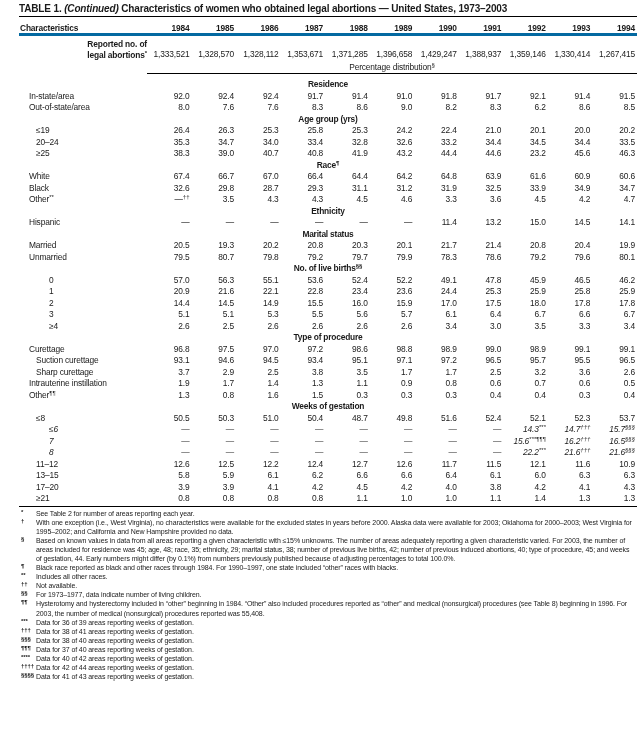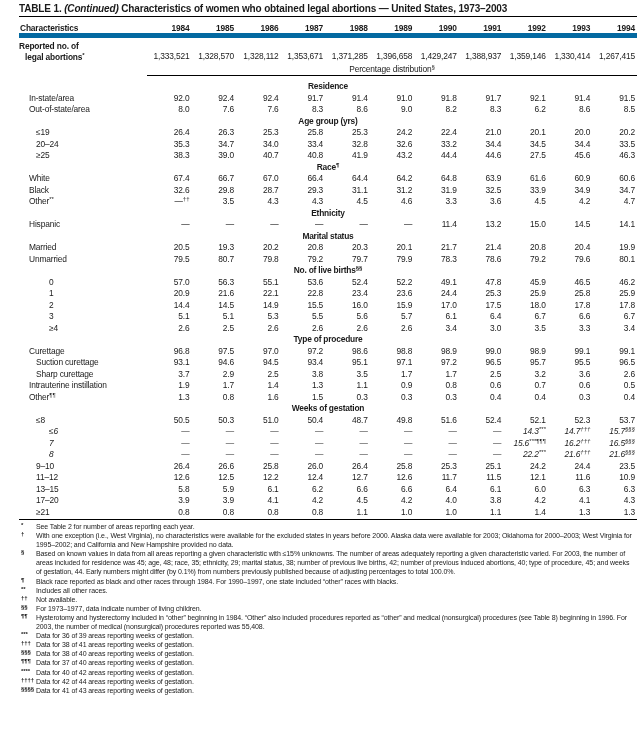--- a/index.html
+++ b/index.html
@@ -8,26 +8,26 @@
        -webkit-font-smoothing:antialiased;}
   .page{padding:2px 3px 0 3px;margin-left:16px;}
   .title{font-size:10px;font-weight:bold;letter-spacing:-0.15px;
          padding:1px 0 2px 0;white-space:nowrap;}
   .title .cont{font-style:italic;}
   table{width:100%;border-collapse:collapse;table-layout:fixed;}
   col.c-lab{width:128px;}
   th,td{font-size:8.4px;letter-spacing:-0.15px;padding:0;margin:0;
         white-space:nowrap;vertical-align:bottom;}
   thead th{font-weight:bold;text-align:right;height:16px;
-           border-top:1px solid #000;border-bottom:5px solid #0369a1;
+           border-top:1px solid #000;border-bottom:3px solid #0369a1;
            padding-right:2px;}
   thead th.lab{text-align:left;padding-left:1px;}
   td.num{text-align:right;padding-right:2px;line-height:11.5px;}
   td.lab{text-align:left;line-height:11.5px;}
-  tr.rep td{line-height:11px;}
+  tr.rep td{line-height:11px;text-align:right;}
   tr.rep td.lab{vertical-align:top;font-weight:bold;padding-top:3px;}
   tr.rep td.num{vertical-align:bottom;padding-bottom:1px;}
   .lab2{padding-left:6px;}
   td.spanner{text-align:center;border-bottom:1px solid #000;
              padding-bottom:1px;padding-top:1px;line-height:10px;}
   tr.spacer td{height:5px;line-height:5px;}
   td.sec{font-weight:bold;text-align:center;line-height:11.5px;letter-spacing:-0.2px;}
   .ind1{padding-left:10px;}
   .ind2{padding-left:17px;}
   .ind3{padding-left:30px;}
@@ -168,21 +168,21 @@
         <tr>
           <td class="lab ind2">≥25</td>
           <td class="num">38.3</td>
           <td class="num">39.0</td>
           <td class="num">40.7</td>
           <td class="num">40.8</td>
           <td class="num">41.9</td>
           <td class="num">43.2</td>
           <td class="num">44.4</td>
           <td class="num">44.6</td>
-          <td class="num">27.5</td>
+          <td class="num">23.2</td>
           <td class="num">45.6</td>
           <td class="num">46.3</td>
         </tr>
         <tr>
           <td class="sec" colspan="12">Race<sup>¶</sup></td>
         </tr>
         <tr>
           <td class="lab ind1">White</td>
           <td class="num">67.4</td>
           <td class="num">66.7</td>
@@ -471,34 +471,20 @@
           <td class="num ital">—</td>
           <td class="num ital">—</td>
           <td class="num ital">—</td>
           <td class="num ital">—</td>
           <td class="num ital">—</td>
           <td class="num ital">22.2<sup>***</sup></td>
           <td class="num ital">21.6<sup>†††</sup></td>
           <td class="num ital">21.6<sup>§§§</sup></td>
         </tr>
         <tr>
-          <td class="lab ind2">9–10</td>
-          <td class="num">26.4</td>
-          <td class="num">26.6</td>
-          <td class="num">25.8</td>
-          <td class="num">26.0</td>
-          <td class="num">26.4</td>
-          <td class="num">25.8</td>
-          <td class="num">25.3</td>
-          <td class="num">25.1</td>
-          <td class="num">24.2</td>
-          <td class="num">24.4</td>
-          <td class="num">23.5</td>
-        </tr>
-        <tr>
           <td class="lab ind2">11–12</td>
           <td class="num">12.6</td>
           <td class="num">12.5</td>
           <td class="num">12.2</td>
           <td class="num">12.4</td>
           <td class="num">12.7</td>
           <td class="num">12.6</td>
           <td class="num">11.7</td>
           <td class="num">11.5</td>
           <td class="num">12.1</td>

